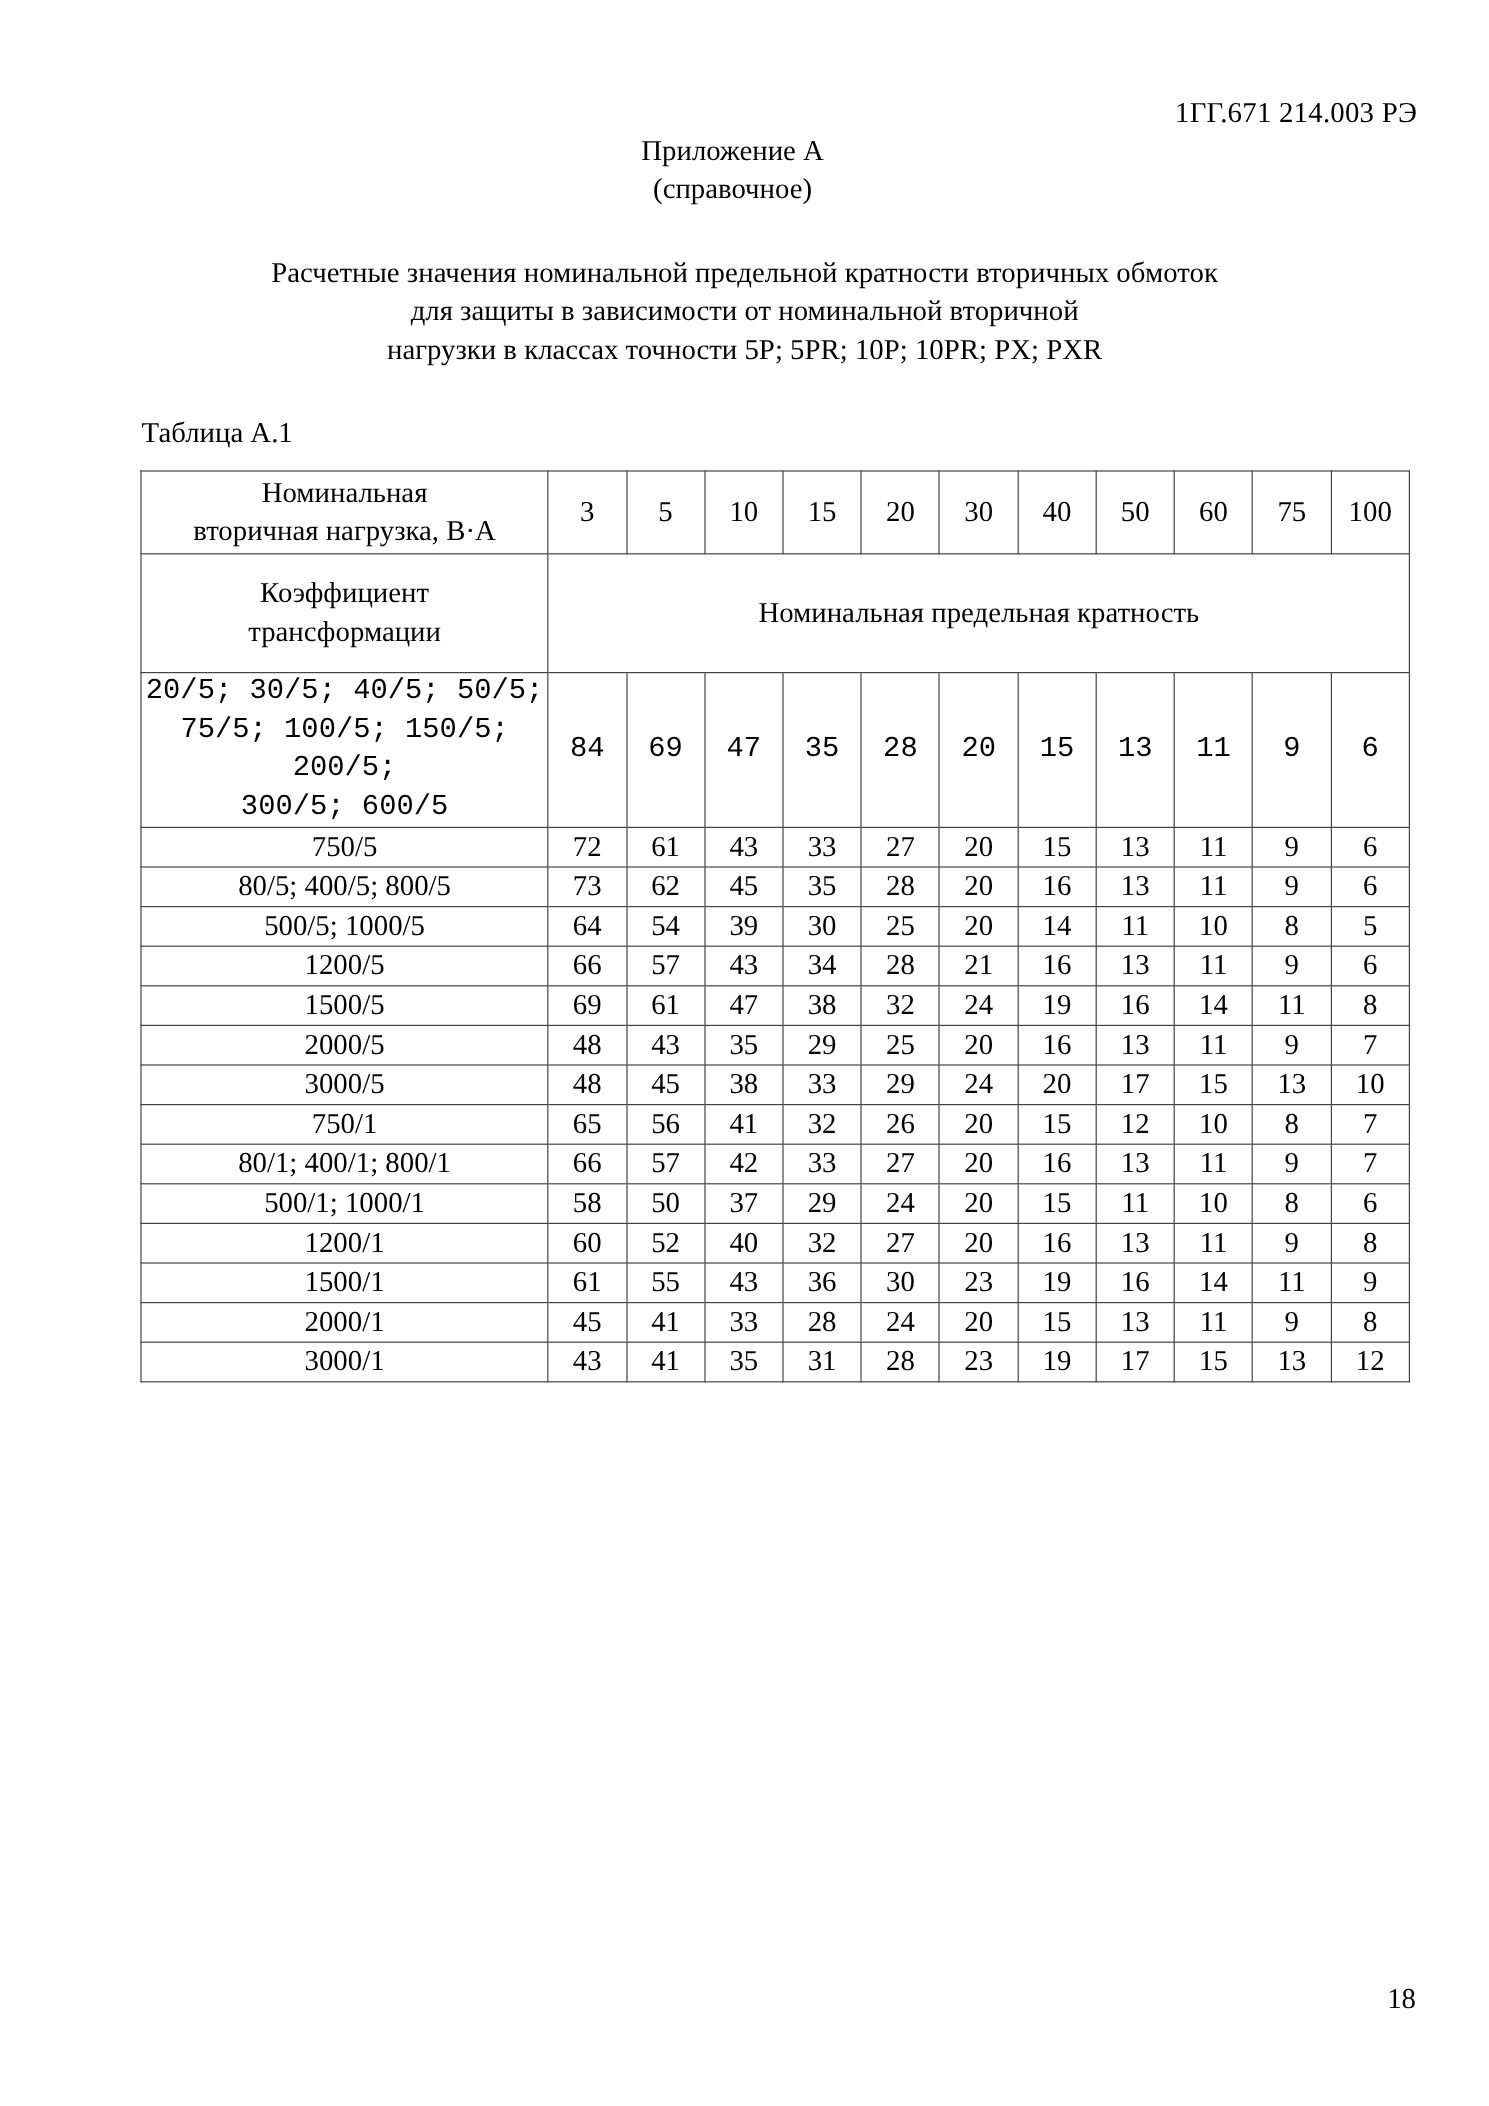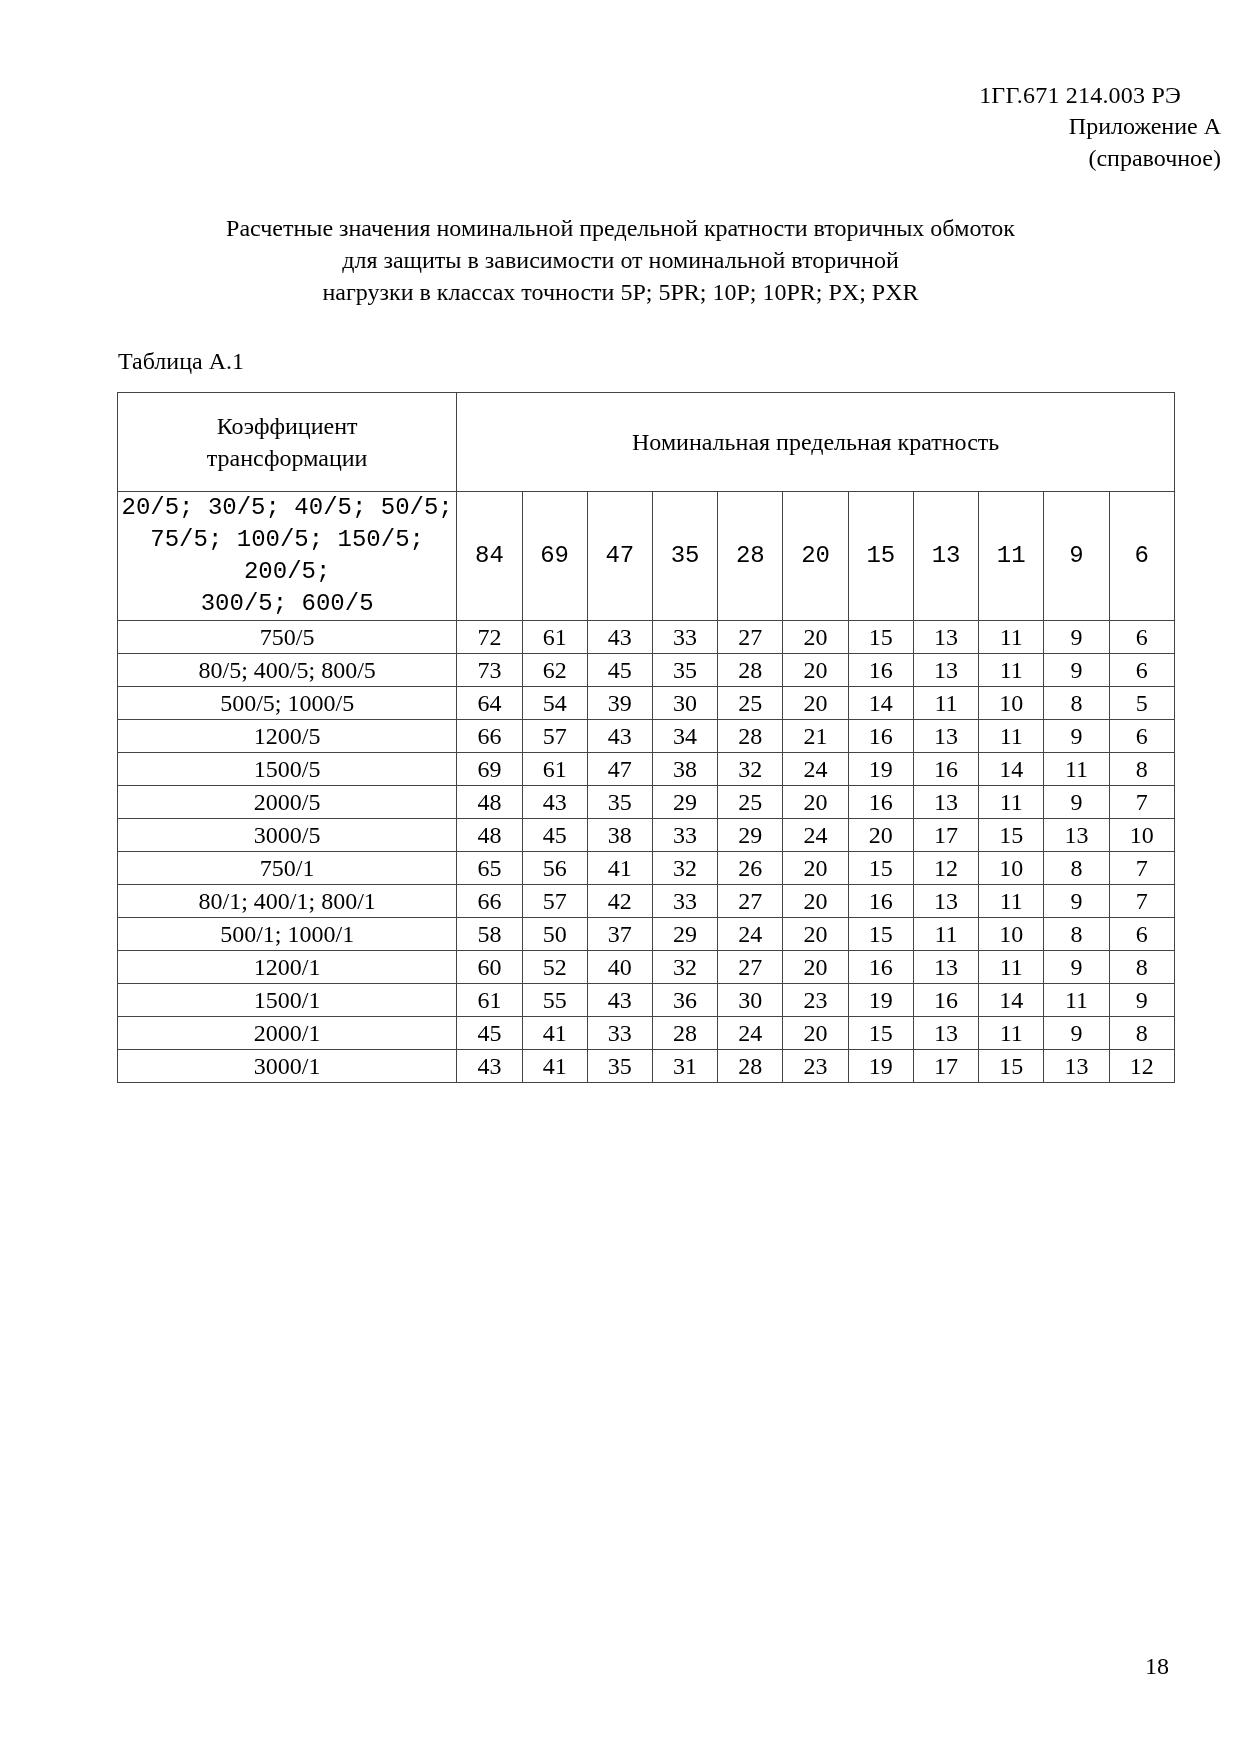--- a/index.html
+++ b/index.html
@@ -6,21 +6,21 @@
     body {
       width: 1241px; height: 1755px; position: relative; overflow: hidden;
       font-family: "Liberation Serif", "DejaVu Serif", serif; color: #000;
     }
     .doc-code {
       position: absolute; right: 60px; top: 60px;
       font-size: 24px; letter-spacing: 0.2px; margin-top: 22px;
     }
     .heading-block {
       position: absolute; left: 0; width: 1221px; top: 110px;
-      text-align: right; font-size: 24px; line-height: 32px;
+      text-align: center; font-size: 24px; line-height: 32px;
     }
     .title-block {
       position: absolute; left: 0; width: 1241px; top: 212px;
       text-align: center; font-size: 24px; line-height: 32px;
     }
     .table-caption {
       position: absolute; left: 118px; top: 348px; font-size: 24px;
     }
     table.main {
       position: absolute; left: 117px; top: 392px;
@@ -33,21 +33,21 @@
       text-align: center; vertical-align: middle;
       padding: 0; line-height: 32px;
     }
     table.main td.first { width: 337px; }
     table.main td.num { width: 64px; }
     tr.hdr1 td { height: 68px; }
     tr.hdr2 td { height: 98px; }
     tr.tall td { height: 97px; font-family: Liberation Mono, monospace; }
     tr.row td { height: 32px; line-height: 30px; }
     .page-number {
-      position: absolute; right: 72px; top: 1653px; font-size: 24px; text-align: right;
+      position: absolute; right: 61px; top: 1653px; font-size: 24px; text-align: right;
     }
   </style>
 </head>
 <body>
 
 <div class="doc-code">1ГГ.671 214.003 РЭ</div>
 
 <div class="heading-block">
   <div>Приложение А</div>
   <div>(справочное)</div>
@@ -56,20 +56,37 @@
 <div class="title-block">
   <div>Расчетные значения номинальной предельной кратности вторичных обмоток</div>
   <div>для защиты в зависимости от номинальной вторичной</div>
   <div>нагрузки в классах точности 5P; 5PR; 10P; 10PR; PX; PXR</div>
 </div>
 
 <div class="table-caption">Таблица А.1</div>
 
 <table class="main">
   <tbody id="tbody">
+    <tr class="hdr1">
+      <td class="first">
+        <div>Номинальная</div>
+        <div>вторичная нагрузка, В·А</div>
+      </td>
+      <td class="num">3</td>
+      <td class="num">5</td>
+      <td class="num">10</td>
+      <td class="num">15</td>
+      <td class="num">20</td>
+      <td class="num">30</td>
+      <td class="num">40</td>
+      <td class="num">50</td>
+      <td class="num">60</td>
+      <td class="num">75</td>
+      <td class="num">100</td>
+    </tr>
     <tr class="hdr2">
       <td class="first">
         <div>Коэффициент</div>
         <div>трансформации</div>
       </td>
       <td colspan="11">Номинальная предельная кратность</td>
     </tr>
   <tr class="tall">
         <td class="first">
           <div>20/5; 30/5; 40/5; 50/5;</div>

